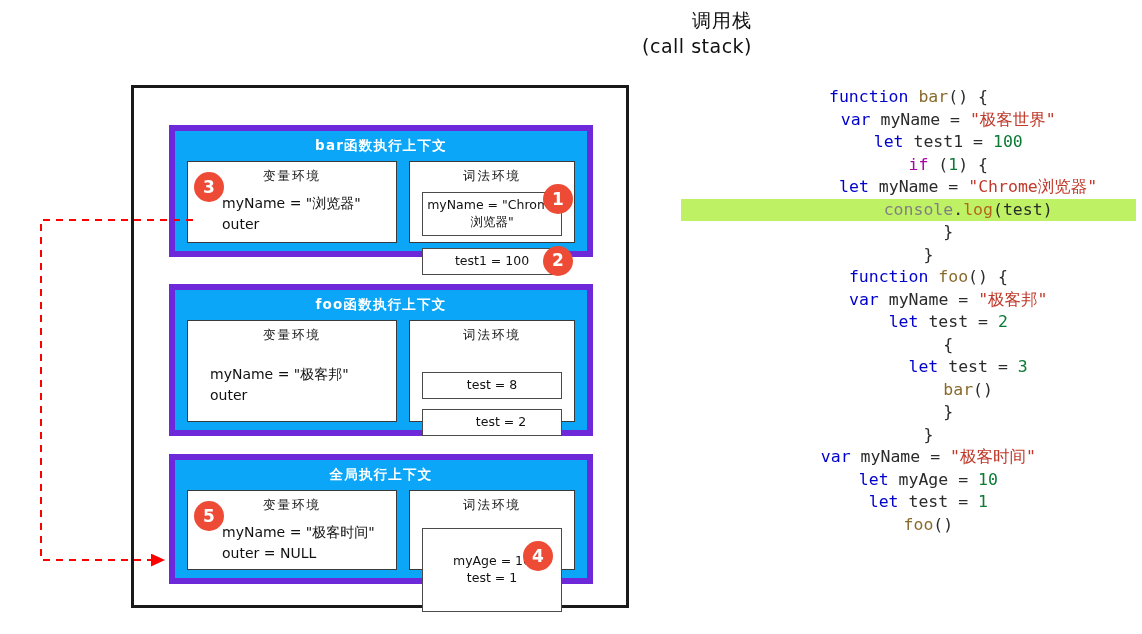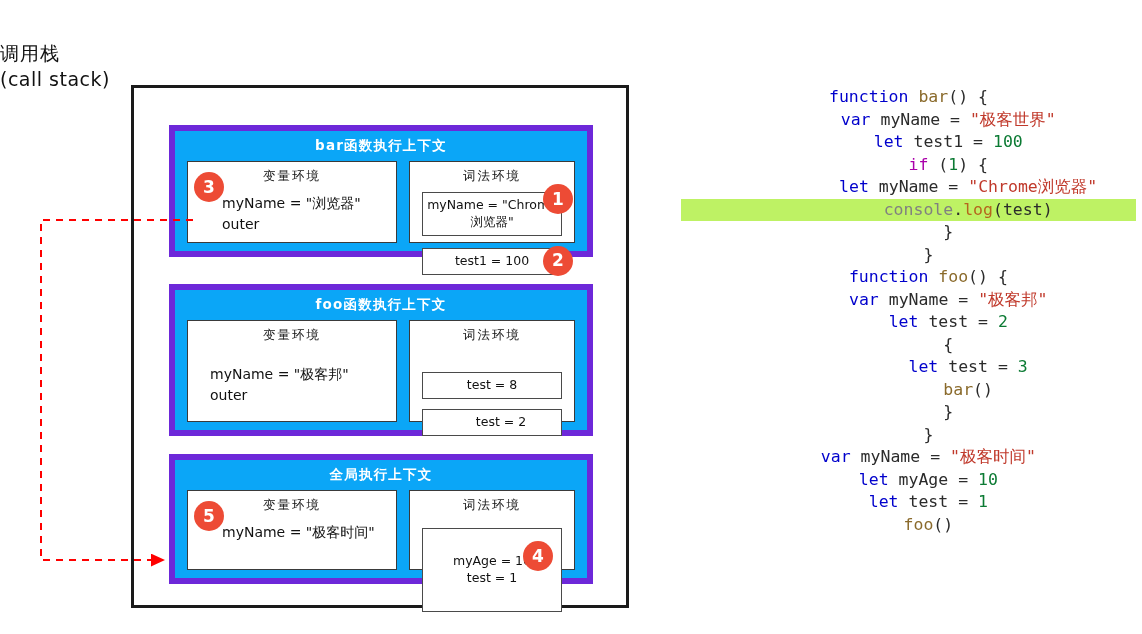--- a/index.html
+++ b/index.html
@@ -15,23 +15,22 @@
     font-family: "DejaVu Sans", "Liberation Sans", sans-serif;
     color: #111;
   }
 
   
   #title-block {
     position: absolute;
     left: 0;
     top: 8px;
     width: 752px;
-    text-align: left;
+    text-align: right;
     line-height: 1.35;
-    margin-top: 33px;
   }
   #title-block .title-cn {
     font-size: 19px;
     color: #111;
     letter-spacing: 1px;
   }
   #title-block .title-en {
     font-size: 19px;
     color: #111;
     letter-spacing: 0.5px;
@@ -232,20 +231,21 @@
   </div>
 
   <div class="frame" id="frame-global">
     <div class="frame-title">全局执行上下文</div>
     <div class="frame-body">
       <div class="env-box env-var">
         <div class="badge" id="badge-5">5</div>
         <div class="env-title">变量环境</div>
         <div class="env-lines">
           <div>myName = "极客时间"</div>
+          <div>outer = NULL</div>
         </div>
       </div>
       <div class="env-box env-lex">
         <div class="env-title">词法环境</div>
         <div class="lex-entry" style="margin-top:14px;padding:7px 15px;white-space:pre-line;">
           <span>myAge = 10
 test = 1</span>
           <div class="badge" id="badge-4">4</div>
         </div>
       </div>

